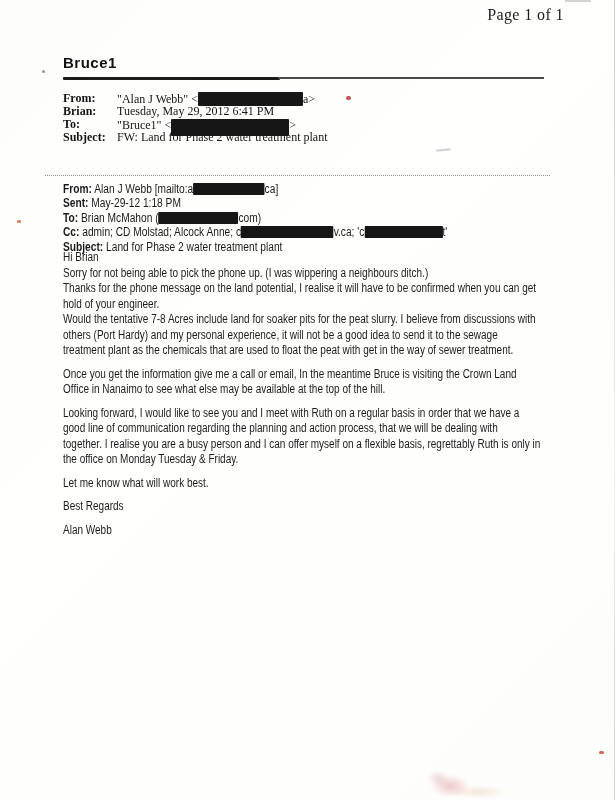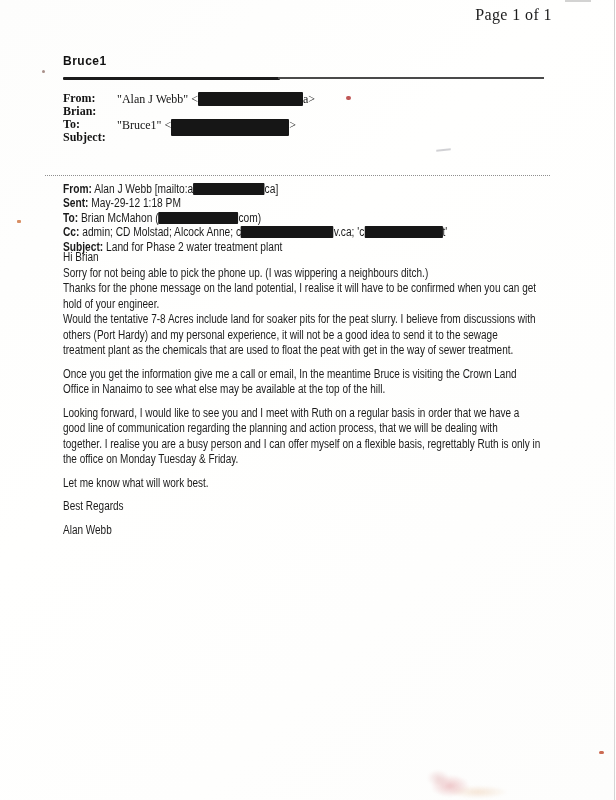--- a/index.html
+++ b/index.html
@@ -9,29 +9,29 @@
     font-family:"Liberation Sans",sans-serif;
     position:relative;
     overflow:hidden;
   }
   .page{
     position:absolute;inset:0;
     background:linear-gradient(135deg,#fdfdfc 0%,#fffffe 40%,#fdfdfc 100%);
   }
   
   .page-number{
-    position:absolute;top:6px;right:64px;
+    position:absolute;top:6px;right:52px;
     font-family:"Liberation Serif",serif;
     font-size:16px;letter-spacing:.4px;color:#1c1c1c;
   }
   
   .mail-title{
     position:absolute;left:63px;top:54px;
     font-family:"Liberation Sans",sans-serif;
-    font-weight:bold;font-size:12px;letter-spacing:.5px;color:#111;
+    font-weight:bold;font-size:15px;letter-spacing:.5px;color:#111;
   }
   .title-rule-thick{
     position:absolute;left:63px;top:77px;width:217px;height:3px;
     background:#1b1b1b;border-radius:1px;
   }
   .title-rule-thin{
     position:absolute;left:278px;top:77px;width:266px;height:2px;
     background:#4a4a4a;
   }
   
@@ -105,27 +105,29 @@
   <div class="title-rule-thick"></div>
   <div class="title-rule-thin"></div>
 
   <div class="header1">
     <div class="row">
       <span class="lbl">From:</span>
       <span><span>"Alan J Webb" &lt;</span><span class="bar h1-from"></span><span>a&gt;</span></span>
     </div>
     <div class="row">
       <span class="lbl">Brian:</span>
+      <span>Tuesday, May 29, 2012 6:41 PM</span>
     </div>
     <div class="row">
       <span class="lbl">To:</span>
       <span><span>"Bruce1" &lt;</span><span class="bar h1-to"></span><span>&gt;</span></span>
     </div>
     <div class="row">
       <span class="lbl">Subject:</span>
+      <span>FW: Land for Phase 2 water treatment plant</span>
     </div>
   </div>
 
   <div class="separator"></div>
 
   <div class="header2">
     <div><span class="lbl">From:</span><span> Alan J Webb [mailto:a</span><span class="bar h2 h2-from"></span><span>ca]</span></div>
     <div><span class="lbl">Sent:</span><span> May-29-12 1:18 PM</span></div>
     <div><span class="lbl">To:</span><span> Brian McMahon (</span><span class="bar h2 h2-to"></span><span>com)</span></div>
     <div><span class="lbl">Cc:</span><span> admin; CD Molstad; Alcock Anne; c</span><span class="bar h2 h2-cc1"></span><span>v.ca; 'c</span><span class="bar h2 h2-cc2"></span><span>t'</span></div>

